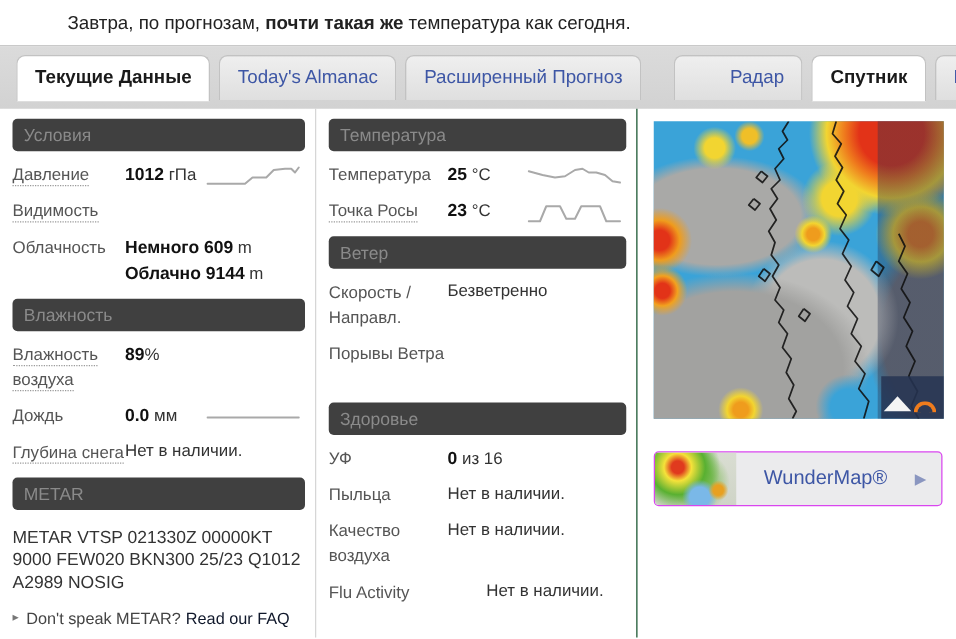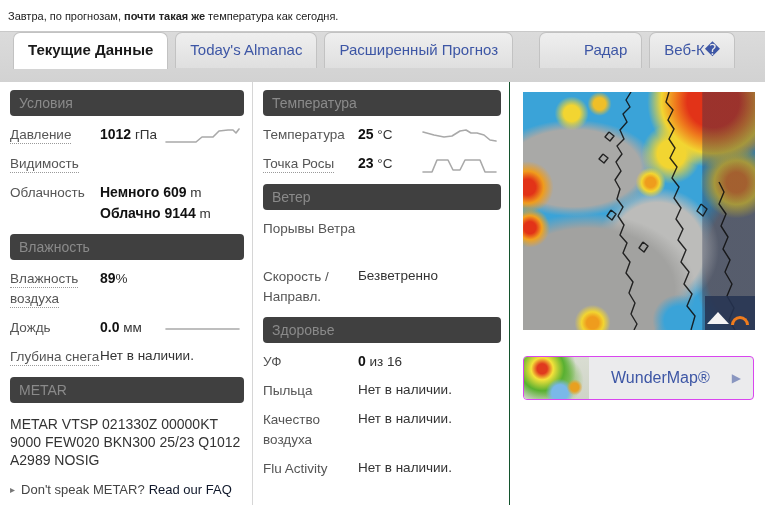--- a/index.html
+++ b/index.html
@@ -1,41 +1,41 @@
 <!DOCTYPE html>
 <html><head>
 <meta charset="utf-8">
 <style>
   * { margin:0; padding:0; box-sizing:border-box; }
   html,body { background:#fff; }
   body { font-family:"Liberation Sans","DejaVu Sans",sans-serif; }
   .page { position:relative; width:765px; height:511px; overflow:hidden; background:#fff; }
 
   
-  .summary { padding:10px 8px 9px 8px; font-size:11px; color:#222; }
+  .summary { padding:10px 8px 9px 8px; font-size:15px; color:#222;margin-left:46px; }
   .summary b { font-weight:bold; }
 
   
-  .tabband { display:flex; align-items:flex-start; height:51px; background:linear-gradient(#dbdbdb,#d2d2d2);
+  .tabband { display:flex; align-items:center; height:51px; background:linear-gradient(#dbdbdb,#d2d2d2);
              border-top:1px solid #c9c9c9; padding-left:13px; }
   .tab { flex:0 0 auto; line-height:34px; height:36px; padding:0 14px; font-size:15px; color:#3d56a5;
          background:linear-gradient(#efefef,#dfdfdf); border:1px solid #c2c2c2; border-bottom:none;
          border-radius:7px 7px 0 0; margin-right:7px; cursor:pointer; white-space:nowrap; }
   .tab.active { background:#fff; color:#1a1a1a; font-weight:bold; height:37px; margin-bottom:-1px; z-index:2; position:relative; }
   .tab.gap { margin-left:19px;padding-left:44px; }
 
   
   .content { display:flex; height:423px; }
   .col { padding:8px 8px 0 10px; }
   .col-left  { width:253px; border-right:1px solid #d6d6d6; }
   .col-mid   { width:257px; border-right:1px solid #14532d; }
   .col-right { flex:1; padding:10px 0 0 13px; }
 
   .sect { background:#404040; border-radius:4px; color:#8a8a8a; font-size:14px;
-          padding:5px 9px; height:26px; margin:0 0 0 0; } .mt10{margin-top:10px;} .mt6{margin-top:6px;}
+          padding:5px 9px; height:26px; margin:0 0 0 0; } .mt10{margin-top:10px;} .mt6{margin-top:6px;gap:31px;}
 
   .row { position:relative; display:flex; margin-top:8px; font-size:13.5px; line-height:20px; }
   .row .lbl { flex:0 0 90px; color:#555; padding-top:1px; }
   .col-mid .row .lbl { flex:0 0 95px; }
   .row .val { color:#333; }
   .row .val b { color:#111; font-weight:bold; font-size:14px; }
   .dotted { text-decoration:none; }
   .dotted span { border-bottom:1px dotted #9a9a9a; padding-bottom:1px; cursor:pointer; }
   .spark { position:absolute; right:4px; top:2px; }
   .spark polyline { fill:none; stroke:#a9a9a9; stroke-width:1.6; stroke-linejoin:round; stroke-linecap:round; }
@@ -91,20 +91,21 @@
 
 <div class="page">
 
   <div class="summary"><span>Завтра, по прогнозам, </span><b>почти такая же</b><span> температура как сегодня.</span></div>
 
   <div class="tabband">
     <div class="tab active">Текущие Данные</div>
     <div class="tab">Today's Almanac</div>
     <div class="tab">Расширенный Прогноз</div>
     <div class="tab gap">Радар</div>
+    <div class="tab active">Спутник</div>
     <div class="tab">Веб-К�</div>
   </div>
 
   <div class="content">
 
     <div class="col col-left">
       <div class="sect">Условия</div>
 
       <div class="row">
         <span class="lbl dotted"><span>Давление</span></span>
@@ -171,28 +172,28 @@
       <div class="row">
         <span class="lbl dotted"><span>Точка Росы</span></span>
         <span class="val"><b>23</b> <span>°C</span></span>
         <svg class="spark" width="75" height="22" viewBox="0 0 75 22">
             <polyline points="1,17 10,17 15,5 26,5 31,15 38,15 43,5 58,5 63,17 74,17"></polyline>
           </svg>
       </div>
 
       <div class="sect mt10">Ветер</div>
 
+      <div class="row mt10">
+        <span class="lbl">Скорость / Направл.</span>
+        <span class="val">Безветренно</span>
+      </div>
+
       <div class="row" style="min-height:40px;">
         <span class="lbl">Порывы Ветра</span>
         <span class="val"></span>
-      </div>
-
-      <div class="row mt10">
-        <span class="lbl">Скорость / Направл.</span>
-        <span class="val">Безветренно</span>
       </div>
 
       <div class="sect mt10">Здоровье</div>
 
       <div class="row mt10">
         <span class="lbl">УФ</span>
         <span class="val"><b>0</b> <span>из 16</span></span>
       </div>
 
       <div class="row">

